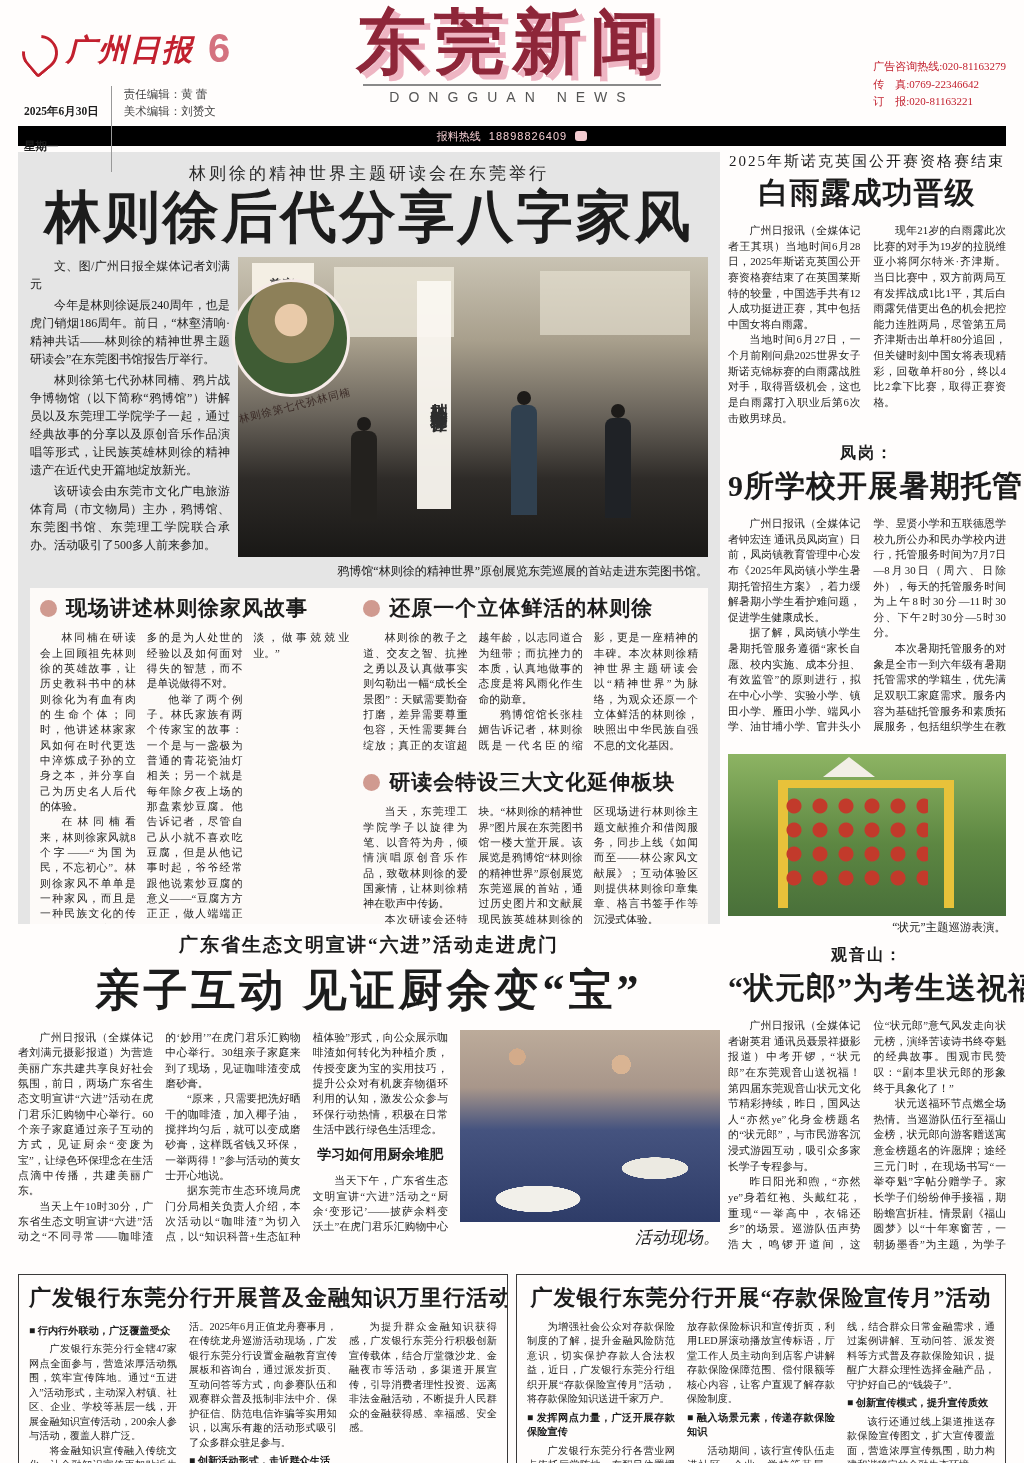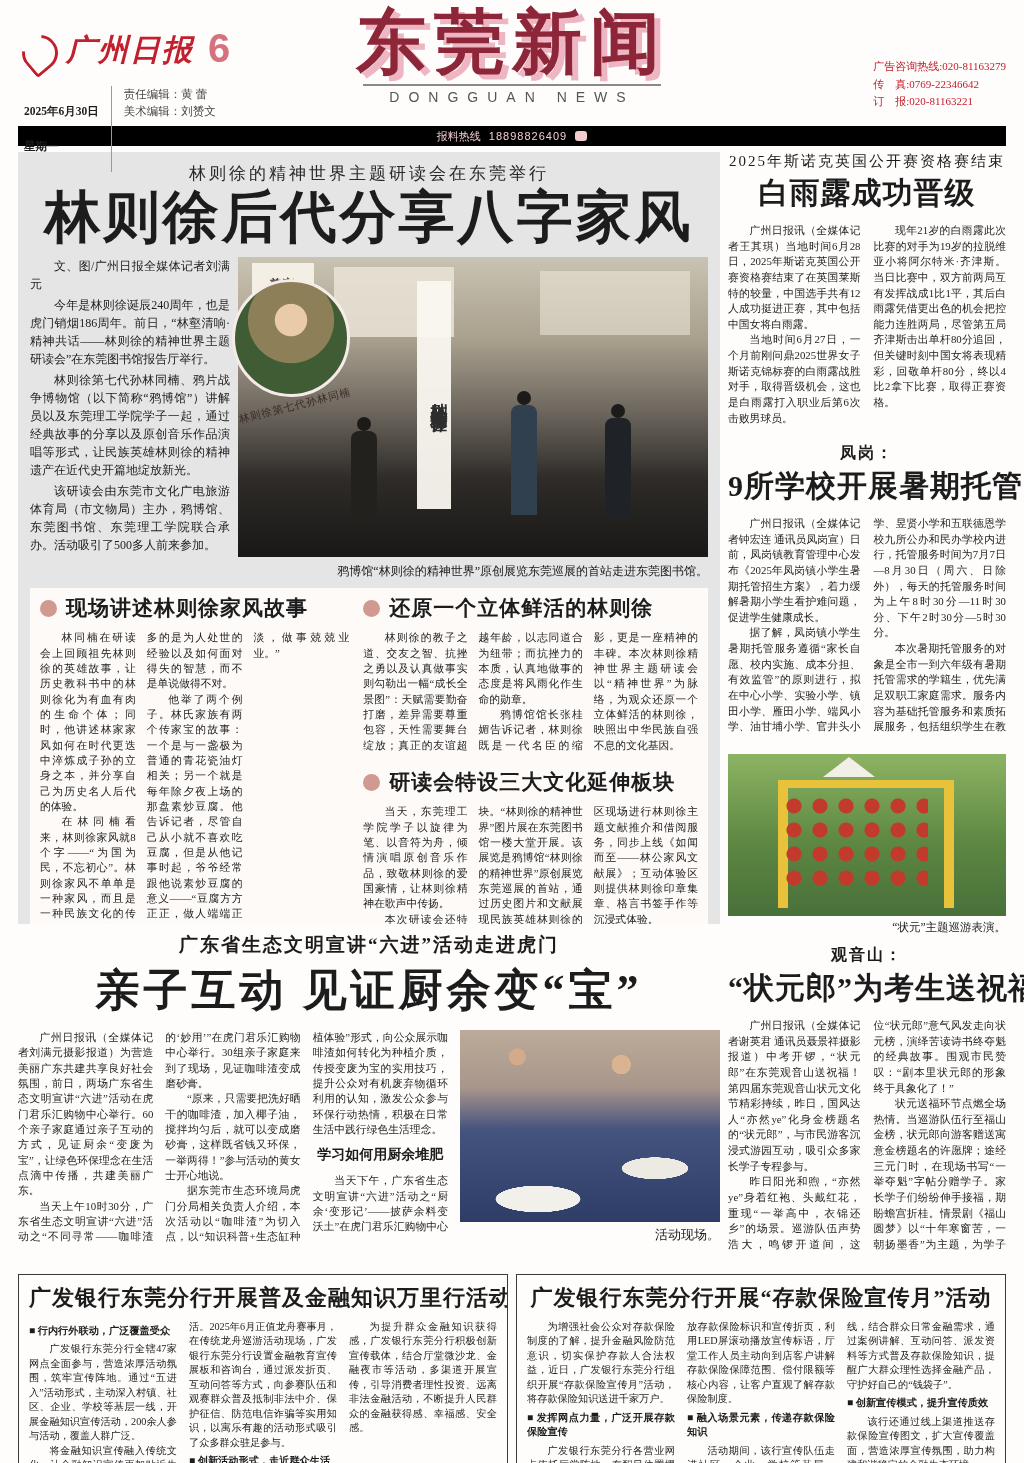--- a/index.html
+++ b/index.html
@@ -76,21 +76,21 @@
   .eco-text p{margin:0;text-indent:2em;}
   .colhead{text-align:center !important;font-weight:bold;font-size:14px;text-indent:0 !important;margin:8px 0 !important;}
   .eco-photo-wrap{flex:1;}
   .act-photo{height:192px;
     background:
       radial-gradient(ellipse 70px 22px at 30% 88%, #f2f0ea 0 60%, transparent 61%),
       radial-gradient(ellipse 55px 18px at 75% 72%, #eceae2 0 60%, transparent 61%),
       radial-gradient(circle 16px at 62% 18%, #d9b493 0 60%, transparent 61%),
       radial-gradient(circle 14px at 22% 14%, #d3ab8a 0 60%, transparent 61%),
       linear-gradient(180deg,#bcab9a 0%,#a8968a 30%,#45537f 52%,#2e3c68 100%);}
-  .act-caption{text-align:right;font-size:13px;margin-top:4px;}
+  .act-caption{text-align:right;font-size:17px;margin-top:4px;font-style:italic;}
   
   .sb-article{margin-bottom:12px;}
   .sb-kicker{text-align:center;font-size:15px;letter-spacing:2px;margin-bottom:2px;}
   .sb-kicker.bold{font-weight:bold;font-size:16px;}
   .sb-headline{text-align:center;font-size:30px;font-weight:900;letter-spacing:1px;margin:2px 0 9px;white-space:nowrap;}
   .sb-body{column-count:2;column-gap:13px;column-fill:auto;overflow:hidden;font-size:10.8px;line-height:1.45;text-align:justify;}
   .sb-body p{margin:0;text-indent:2em;}
   .snooker-body{height:208px;}
   .fg-body{height:226px;}
   .gy-body{height:238px;}

